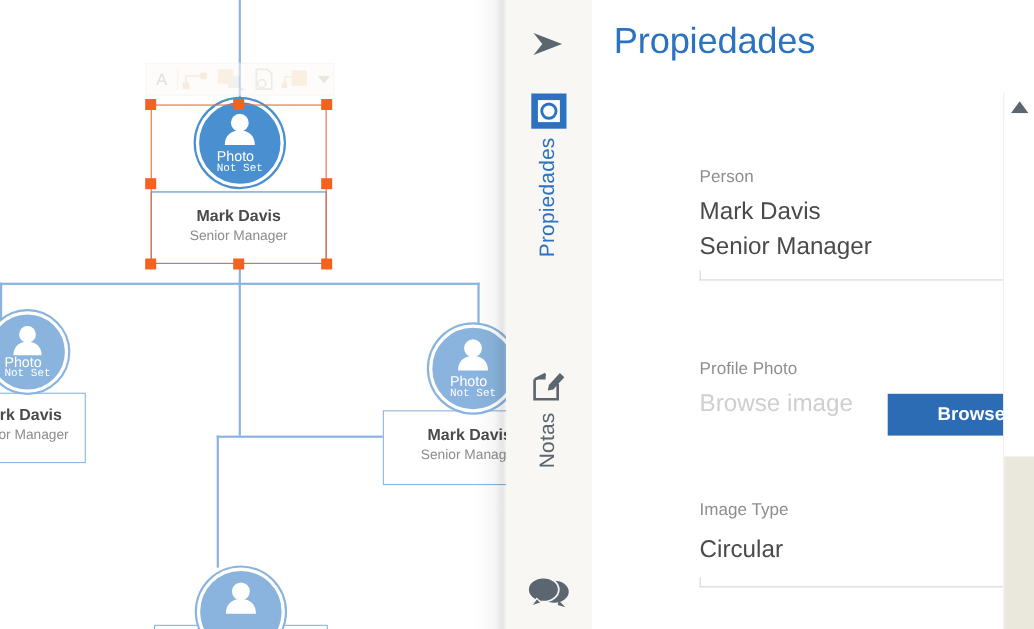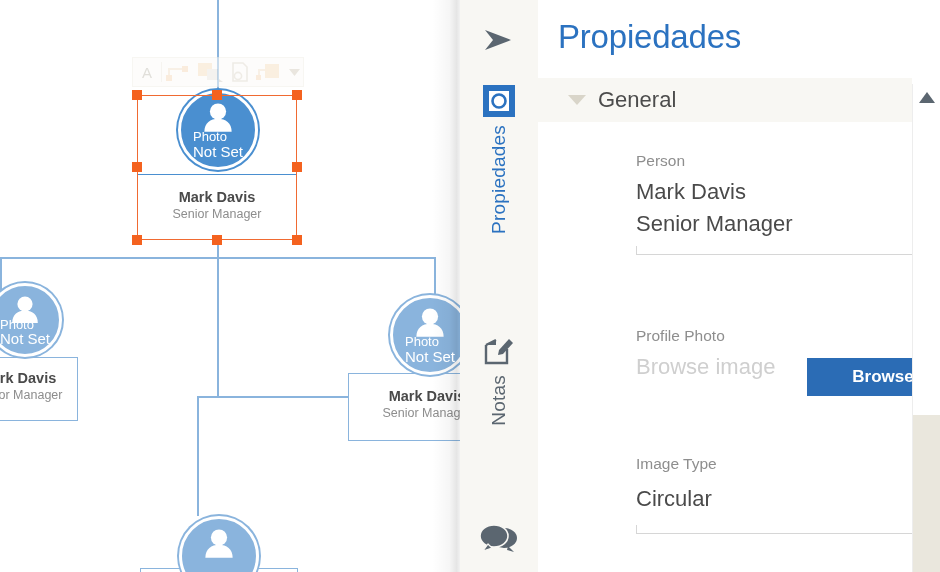--- a/index.html
+++ b/index.html
@@ -55,21 +55,21 @@
     display:flex;flex-direction:column;align-items:center;justify-content:flex-end;
   }
   .avatar .ph-person{
     position:absolute;left:50%;top:14%;transform:translateX(-50%);
   }
   .avatar .ph-text{
     position:relative;z-index:2;color:#ffffff;text-align:left;
     line-height:1.02;padding-bottom:11%;
   }
   .avatar .ph-text .l1{font-size:13px;display:block;}
-  .avatar .ph-text .l2{font-size:15px;display:block;}
+  .avatar .ph-text .l2{font-size:10px;display:block;font-family:Liberation Mono, monospace;}
 
   
   .node.selected .box{border-color:#4a8fd0;border-width:1.5px;}
   .node.selected .avatar{background:#4a8fd0;box-shadow:0 0 0 2px #4a8fd0;}
   .sel-rect{
     position:absolute;box-sizing:border-box;
     border:1px solid #f06a32;
   }
   .handle{
     position:absolute;width:10px;height:10px;background:#f4621f;
@@ -338,24 +338,20 @@
           </svg>
         </span>
         <span class="rail-label"></span>
       </div>
     </div>
 
     <div class="panel-body">
 
       <div class="panel-title">Propiedades</div>
 
-      <div class="section-head">
-        <span class="section-caret"></span>
-        <span class="section-title">General</span>
-      </div>
 
       <div class="field" style="top:152px;">
         <div class="field-label">Person</div>
         <div class="field-value">Mark Davis</div>
         <div class="field-value">Senior Manager</div>
         <div class="underline"></div>
       </div>
 
       <div class="field" style="top:327px;">
         <div class="field-label">Profile Photo</div>

